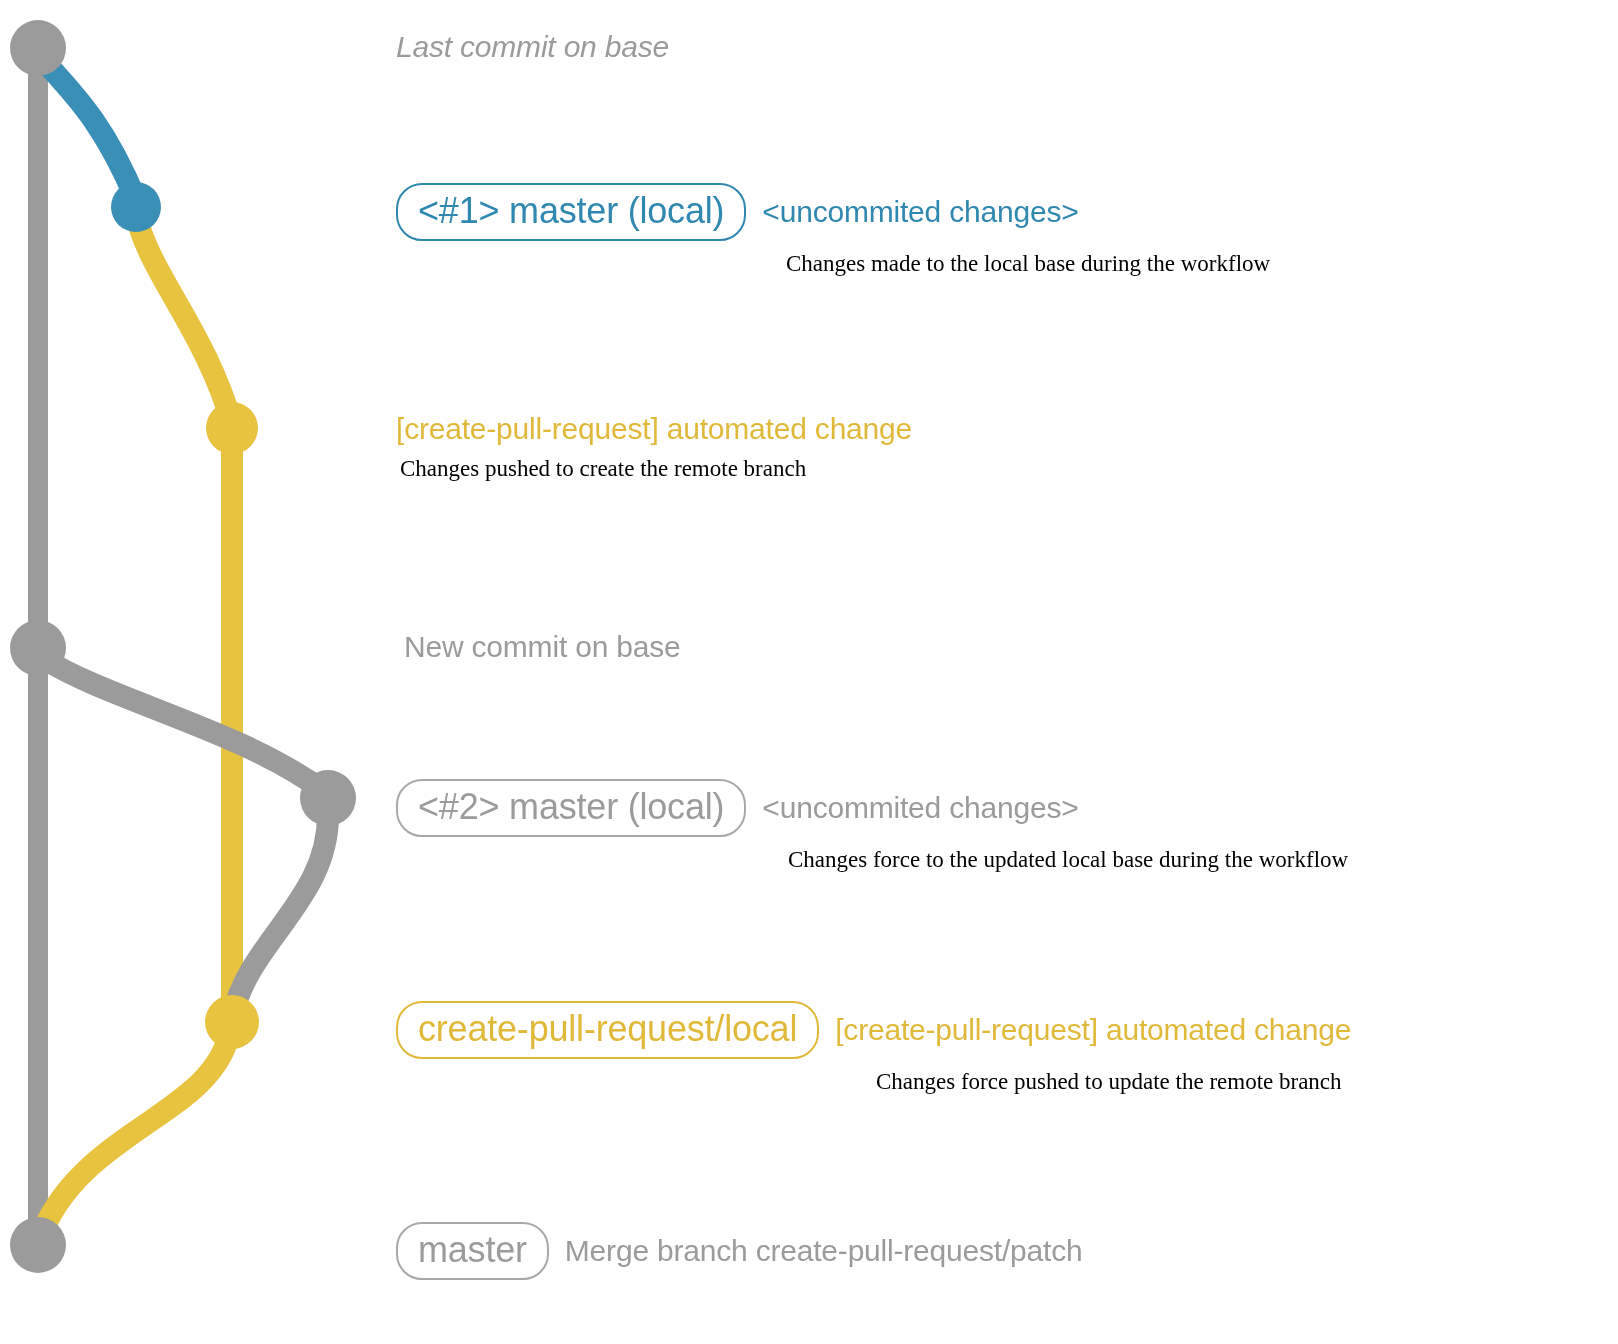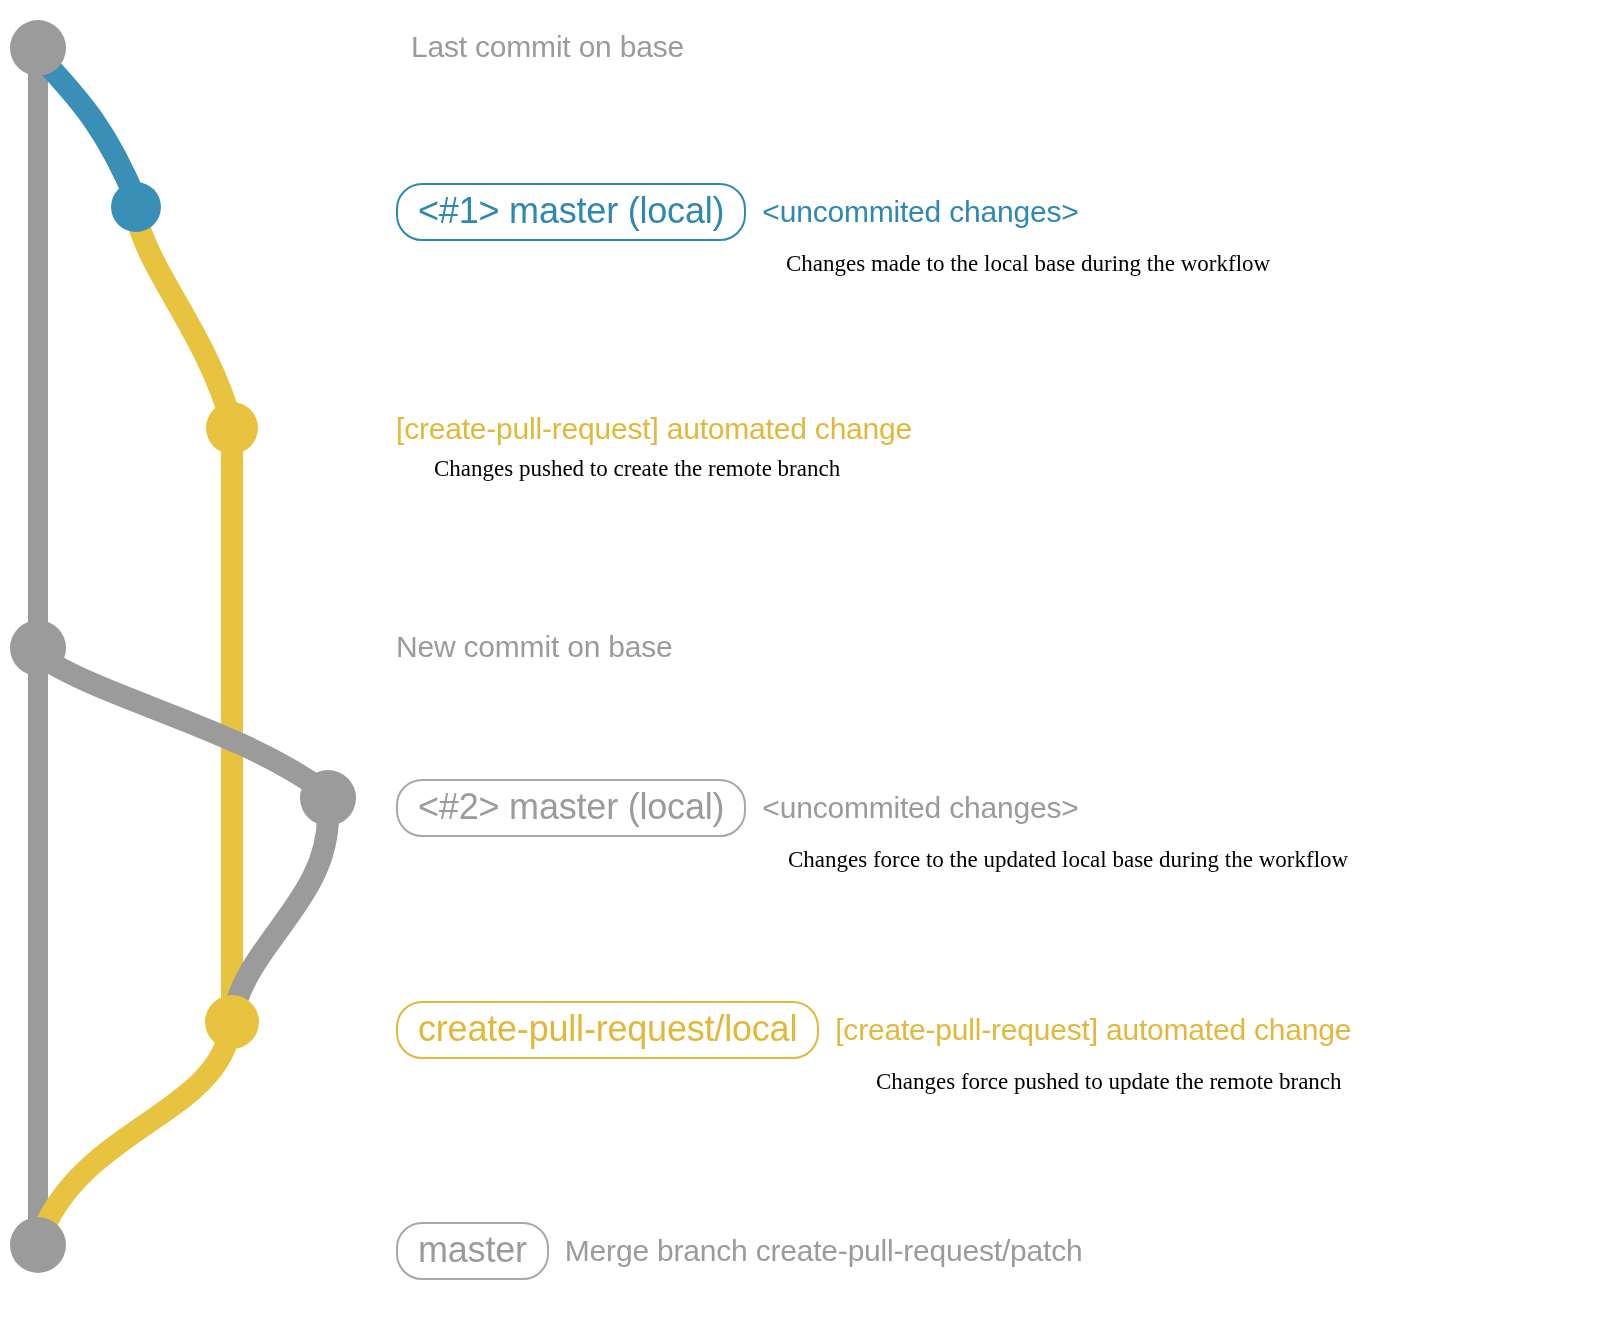--- a/index.html
+++ b/index.html
@@ -105,42 +105,42 @@
     <circle cx="136" cy="207" r="25" fill="#3a8fb7"></circle>
     <circle cx="232" cy="428" r="26" fill="#e8c340"></circle>
     <circle cx="38" cy="648" r="28" fill="#9b9b9b"></circle>
     <circle cx="328" cy="798" r="28" fill="#9b9b9b"></circle>
     <circle cx="232" cy="1022" r="27" fill="#e8c340"></circle>
     <circle cx="38" cy="1245" r="28" fill="#9b9b9b"></circle>
   </svg>
 
   <div class="row" style="left:396px; top:30px;">
     <div class="row-line">
-      <span class="plain-title msg gray" style="margin-left:15px;">Last commit on base</span>
+      <span class="plain-title msg gray" style="margin-left:0;font-style:italic;">Last commit on base</span>
     </div>
   </div>
 
   <div class="row" style="left:396px; top:183px;">
     <div class="row-line">
       <span class="badge blue">&lt;#1&gt; master (local)</span>
       <span class="msg blue">&lt;uncommited changes&gt;</span>
     </div>
     <div class="caption" style="margin-left:390px;">Changes made to the local base during the workflow</div>
   </div>
 
   <div class="row" style="left:396px; top:412px;">
     <div class="row-line">
       <span class="msg yellow" style="margin-left:0;">[create-pull-request] automated change</span>
     </div>
-    <div class="caption" style="margin-left:38px;">Changes pushed to create the remote branch</div>
+    <div class="caption" style="margin-left:4px;">Changes pushed to create the remote branch</div>
   </div>
 
   <div class="row" style="left:396px; top:630px;">
     <div class="row-line">
-      <span class="plain-title msg gray" style="margin-left:0;">New commit on base</span>
+      <span class="plain-title msg gray" style="margin-left:8px;">New commit on base</span>
     </div>
   </div>
 
   <div class="row" style="left:396px; top:779px;text-align:center;">
     <div class="row-line">
       <span class="badge gray">&lt;#2&gt; master (local)</span>
       <span class="msg gray">&lt;uncommited changes&gt;</span>
     </div>
     <div class="caption" style="margin-left:392px;">Changes force to the updated local base during the workflow</div>
   </div>

